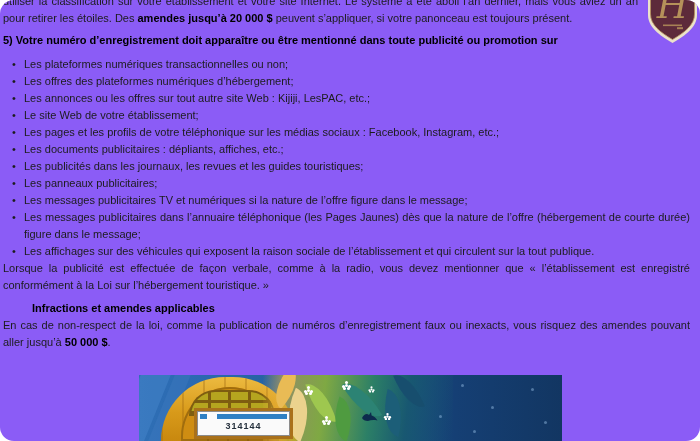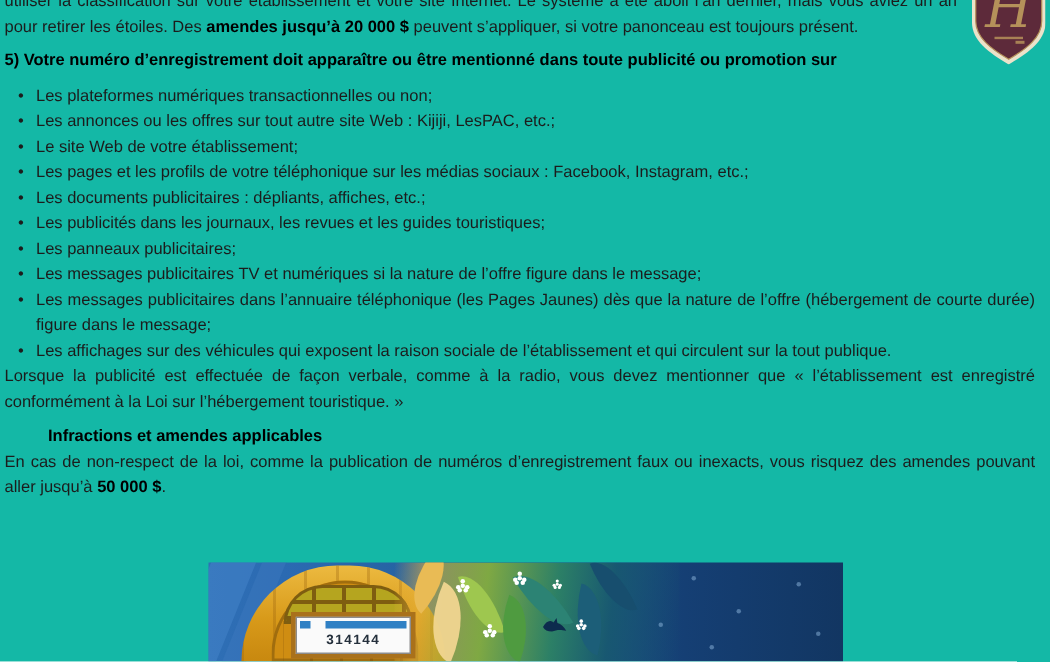--- a/index.html
+++ b/index.html
@@ -1,18 +1,18 @@
 <!DOCTYPE html>
 <html><head>
 <meta charset="utf-8">
 <style>
   html,body{margin:0;padding:0;background:#ffffff;}
   .page{
-    position:relative;width:700px;height:441px;overflow:hidden;background:#14b8a6;
-    font-family:"Liberation Sans",sans-serif;font-size:11px;line-height:17px;color:#1c1c1c;
+    position:relative;width:700px;height:441px;overflow:hidden;background:#8b5cf6;
+    font-family:"Liberation Sans",sans-serif;font-size:11px;line-height:17px;color:#1c1c1c;border-radius:14px;
   }
   .content{position:absolute;left:3px;top:0;width:687px;}
   p{margin:0;}
   .intro{margin-top:-7px;margin-right:52px;text-align:justify;}
   .bold{font-weight:bold;color:#000;}
   .h5{font-weight:bold;color:#000;margin-top:5px;}
   .bullets{margin-top:7px;}
   .bullet-item{position:relative;padding-left:21px;padding-right:0;text-align:justify;}
   .bullet-item::before{content:"•";position:absolute;left:9px;top:0;color:#1c1c1c;}
   .verbal{margin-top:0;text-align:justify;}
@@ -44,21 +44,21 @@
   }
   .panes{
     left:50px;top:15px;width:82px;height:22px;border:2px solid #7e5d10;border-radius:38px 38px 0 0;
     background-color:#b5a51f;
     background-image:repeating-linear-gradient(90deg,transparent 0 17px,#7e5d10 17px 20px),
                      repeating-linear-gradient(180deg,transparent 0 8px,#7e5d10 8px 11px);
   }
   .planks{left:50px;top:39px;width:82px;height:27px;
     background:repeating-linear-gradient(90deg,transparent 0 18px,rgba(125,80,10,.45) 18px 20px);}
   .sign{
-    left:58px;top:36px;width:77px;height:25px;background:#fafafa;border:1px solid #8c8c8c;
+    left:58px;top:36px;width:93px;height:25px;background:#fafafa;border:1px solid #8c8c8c;
     outline:3px solid #a9711b;box-sizing:border-box;
   }
   .sign-bar{position:absolute;left:2px;right:2px;top:2px;height:5px;display:flex;}
   .sign-chip{position:static;width:7px;height:5px;background:#2f80c4;margin-right:10px;}
   .sign-strip{position:static;flex:1;height:5px;background:#2f80c4;}
   .sign-number{
     position:absolute;left:0;right:0;top:9px;text-align:center;font-weight:bold;font-size:9px;
     letter-spacing:1px;color:#25303c;line-height:11px;
   }
   .foliage{
@@ -94,20 +94,21 @@
 <div class="page">
 
   <div class="content">
 
     <p class="intro"><span>utiliser la classification sur votre établissement et votre site Internet. Le système a été aboli l’an dernier, mais vous aviez un an pour retirer les étoiles. Des </span><span class="bold">amendes jusqu’à 20 000 $</span><span> peuvent s’appliquer, si votre panonceau est toujours présent.</span></p>
 
     <p class="h5">5) Votre numéro d’enregistrement doit apparaître ou être mentionné dans toute publicité ou promotion sur</p>
 
     <div class="bullets">
       <div class="bullet-item"><span>Les plateformes numériques transactionnelles ou non;</span></div>
+      <div class="bullet-item"><span>Les offres des plateformes numériques d’hébergement;</span></div>
       <div class="bullet-item"><span>Les annonces ou les offres sur tout autre site Web : Kijiji, LesPAC, etc.;</span></div>
       <div class="bullet-item"><span>Le site Web de votre établissement;</span></div>
       <div class="bullet-item"><span>Les pages et les profils de votre téléphonique sur les médias sociaux : Facebook, Instagram, etc.;</span></div>
       <div class="bullet-item"><span>Les documents publicitaires : dépliants, affiches, etc.;</span></div>
       <div class="bullet-item"><span>Les publicités dans les journaux, les revues et les guides touristiques;</span></div>
       <div class="bullet-item"><span>Les panneaux publicitaires;</span></div>
       <div class="bullet-item"><span>Les messages publicitaires TV et numériques si la nature de l’offre figure dans le message;</span></div>
       <div class="bullet-item"><span>Les messages publicitaires dans l’annuaire téléphonique (les Pages Jaunes) dès que la nature de l’offre (hébergement de courte durée) figure dans le message;</span></div>
       <div class="bullet-item"><span>Les affichages sur des véhicules qui exposent la raison sociale de l’établissement et qui circulent sur la tout publique.</span></div>
     </div>

